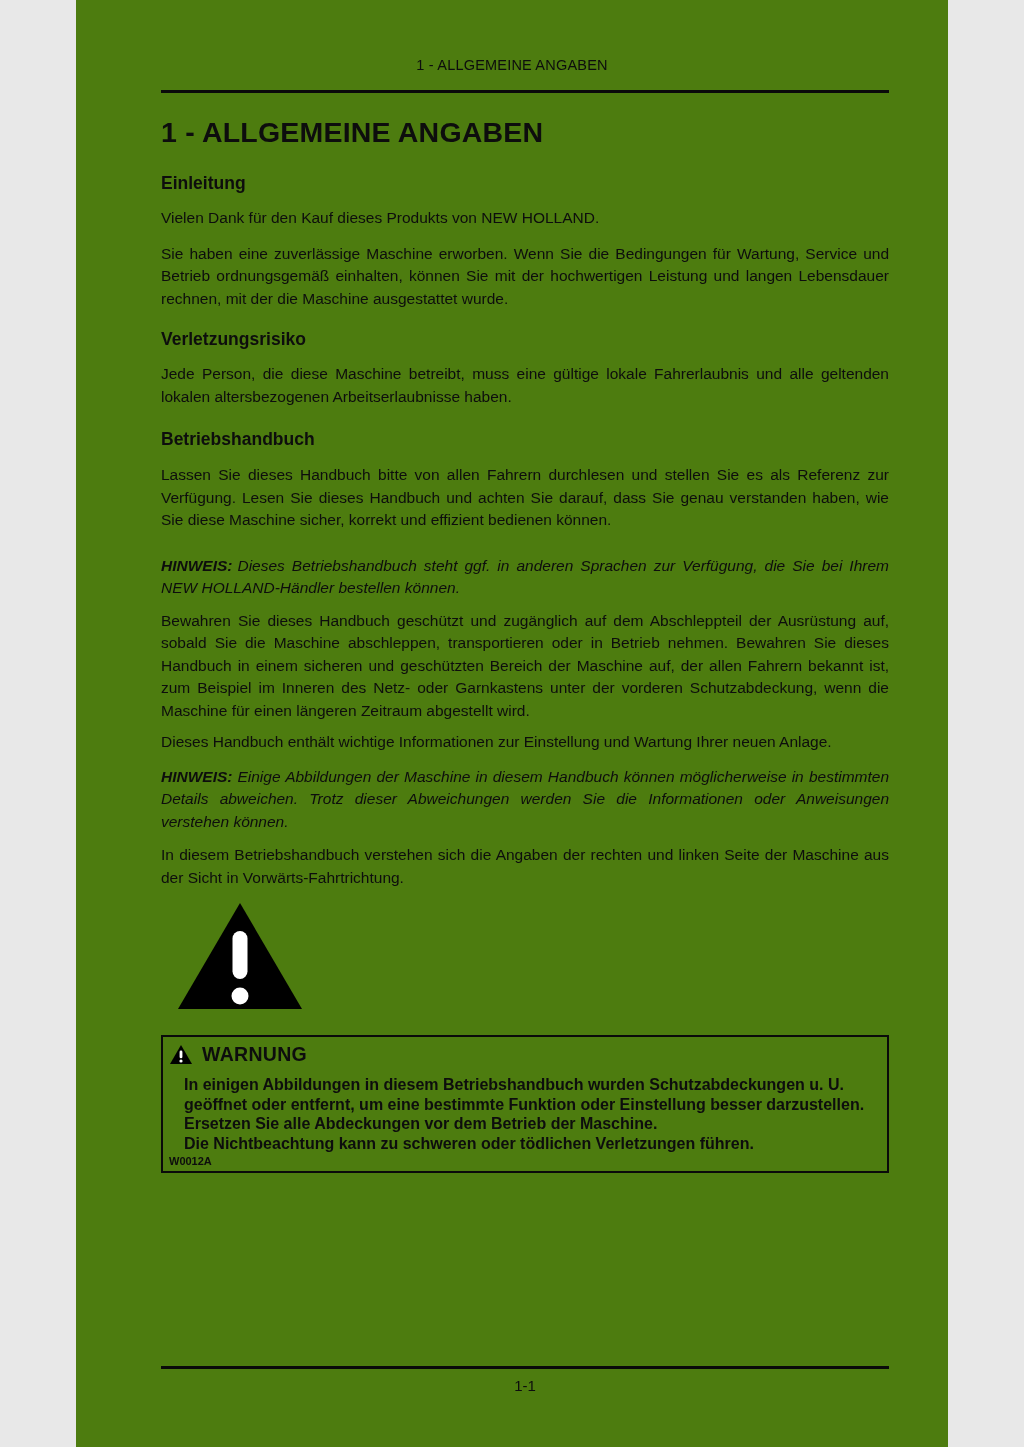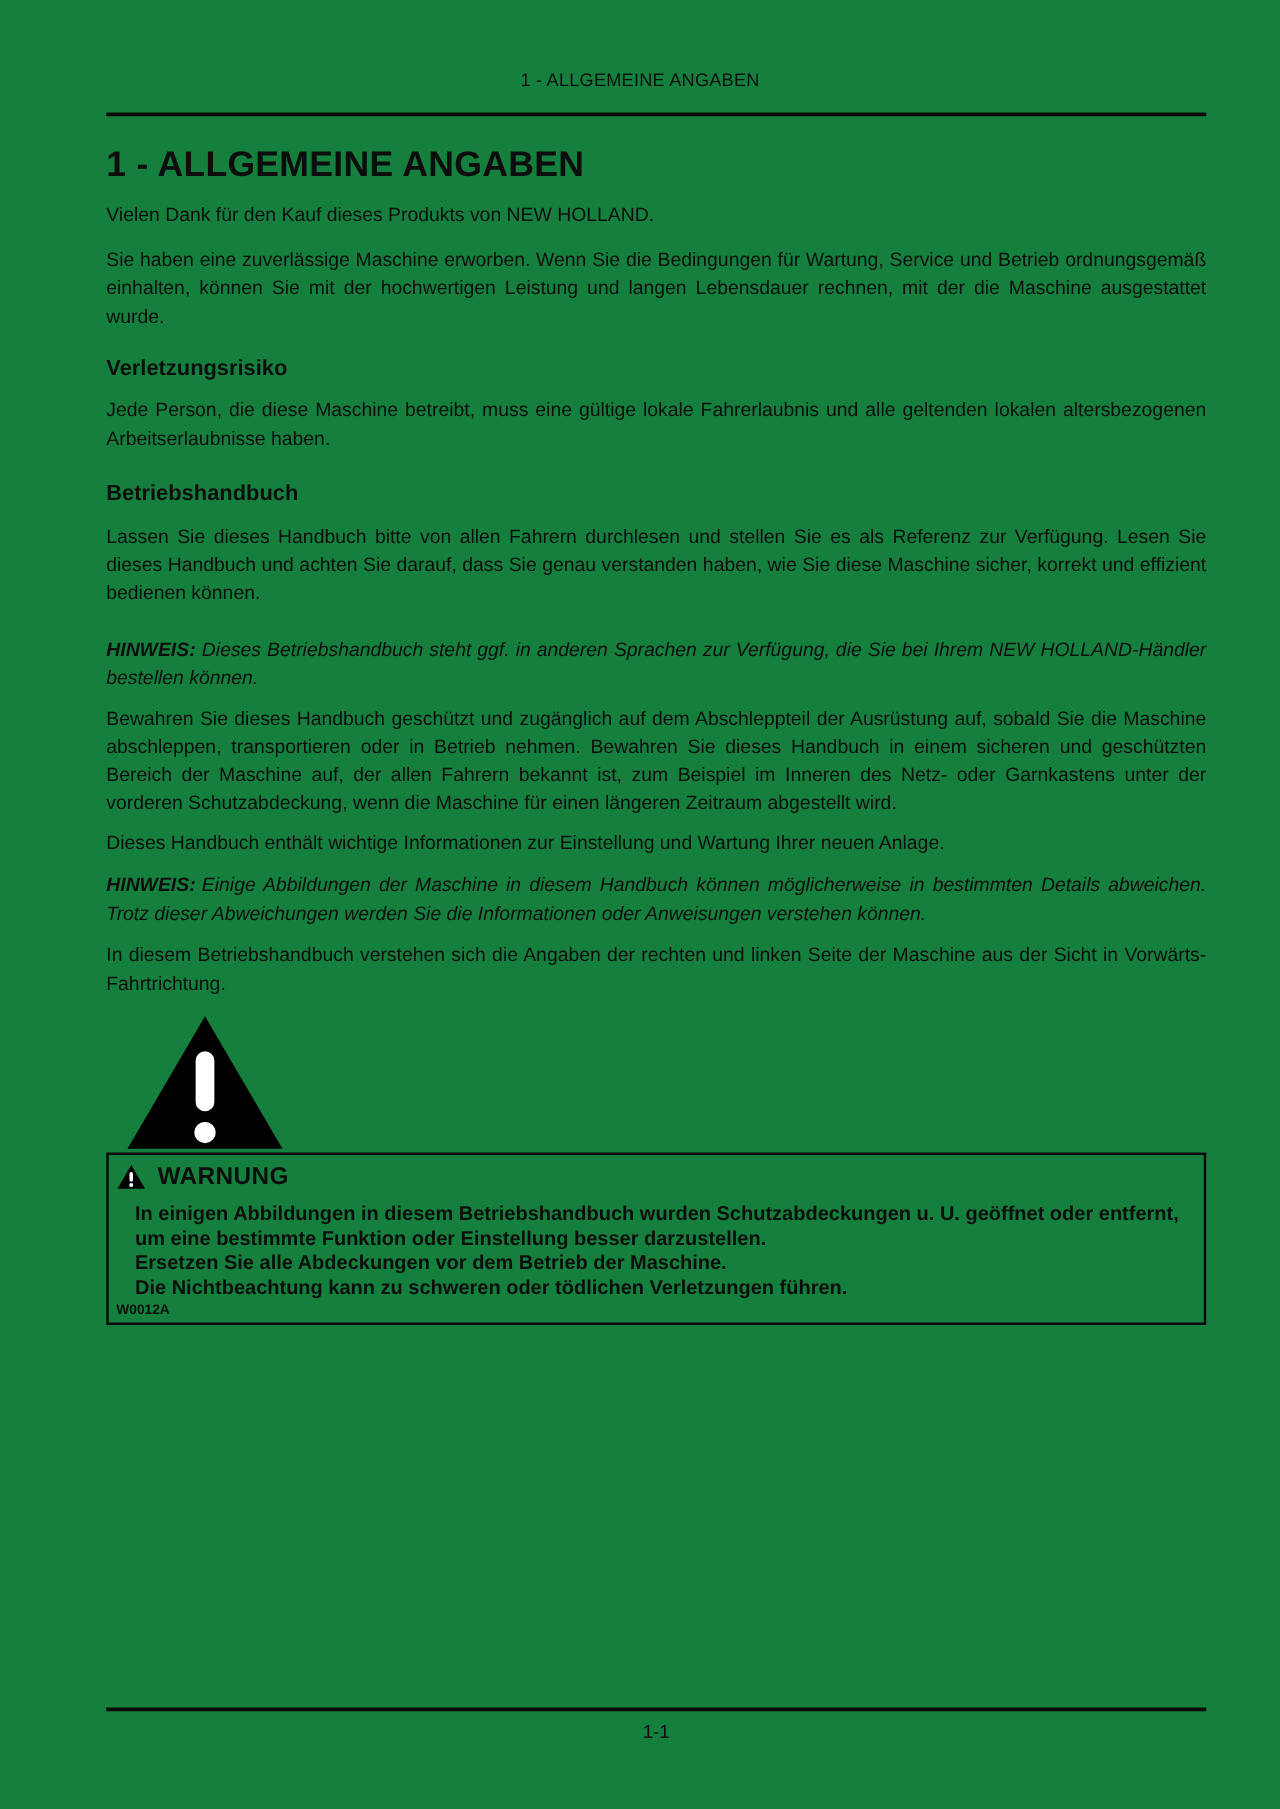--- a/index.html
+++ b/index.html
@@ -4,23 +4,23 @@
 <style>
   * { box-sizing: border-box; }
   html, body { margin: 0; padding: 0; }
   body {
     background: #e8e8e8;
     font-family: "Liberation Sans", sans-serif;
     color: #0d0d0d;
   }
   .page {
     position: relative;
-    width: 1024px;
+    width: 872px;
     height: 1447px;
-    background: #15803d;
+    background: #4d7c0f;
     overflow: hidden;
     margin: 0 auto;
   }
   .content { padding: 0 59px 0 85px; }
 
   .running-head {
     padding-top: 57px;
     text-align: center;
     font-size: 14.5px;
     letter-spacing: 0.2px;
@@ -62,20 +62,21 @@
     width: 636px;
     margin-left: 92px;
     font-size: 15.5px;
     line-height: 23.5px;
     padding-top: 5px;
     text-align: left;
   }
 
   .warn-box {
     border: 2px solid #0a0a0a;
+    margin-top: 23px;
     padding: 6px 12px 4px 6px;
   }
   .warn-head { display: flex; align-items: center; gap: 9px; }
   .tri-small { width: 24px; height: 21px; flex: none; }
   .warn-title { font-size: 19.5px; font-weight: bold; letter-spacing: 0.3px; }
   .warn-body {
     margin: 9px 0 0 15px;
     font-weight: bold;
     font-size: 16px;
     line-height: 19.6px;
@@ -96,20 +97,21 @@
 
 <div class="page">
 
   <div class="running-head">1 - ALLGEMEINE ANGABEN</div>
   <div class="content">
     <hr class="rule">
 
     <h1 class="doc-title">1 - ALLGEMEINE ANGABEN</h1>
 
 
+    <h3 class="sub-heading" style="margin-top:24px">Einleitung</h3>
     <p class="body" style="margin-top:13px">Vielen Dank für den Kauf dieses Produkts von NEW HOLLAND.</p>
     <p class="body" style="margin-top:13px">Sie haben eine zuverlässige Maschine erworben. Wenn Sie die Bedingungen für Wartung, Service und Betrieb ordnungsgemäß einhalten, können Sie mit der hochwertigen Leistung und langen Lebensdauer rechnen, mit der die Maschine ausgestattet wurde.</p>
 
     <h3 class="sub-heading" style="margin-top:19px">Verletzungsrisiko</h3>
     <p class="body" style="margin-top:13px">Jede Person, die diese Maschine betreibt, muss eine gültige lokale Fahrerlaubnis und alle geltenden lokalen altersbezogenen Arbeitserlaubnisse haben.</p>
 
     <h3 class="sub-heading" style="margin-top:21px">Betriebshandbuch</h3>
     <p class="body" style="margin-top:14px">Lassen Sie dieses Handbuch bitte von allen Fahrern durchlesen und stellen Sie es als Referenz zur Verfügung. Lesen Sie dieses Handbuch und achten Sie darauf, dass Sie genau verstanden haben, wie Sie diese Maschine sicher, korrekt und effizient bedienen können.</p>
 
     <p class="body note" style="margin-top:23px"><span class="note-label">HINWEIS:</span><span>Dieses Betriebshandbuch steht ggf. in anderen Sprachen zur Verfügung, die Sie bei Ihrem NEW HOLLAND-Händler bestellen können.</span></p>

